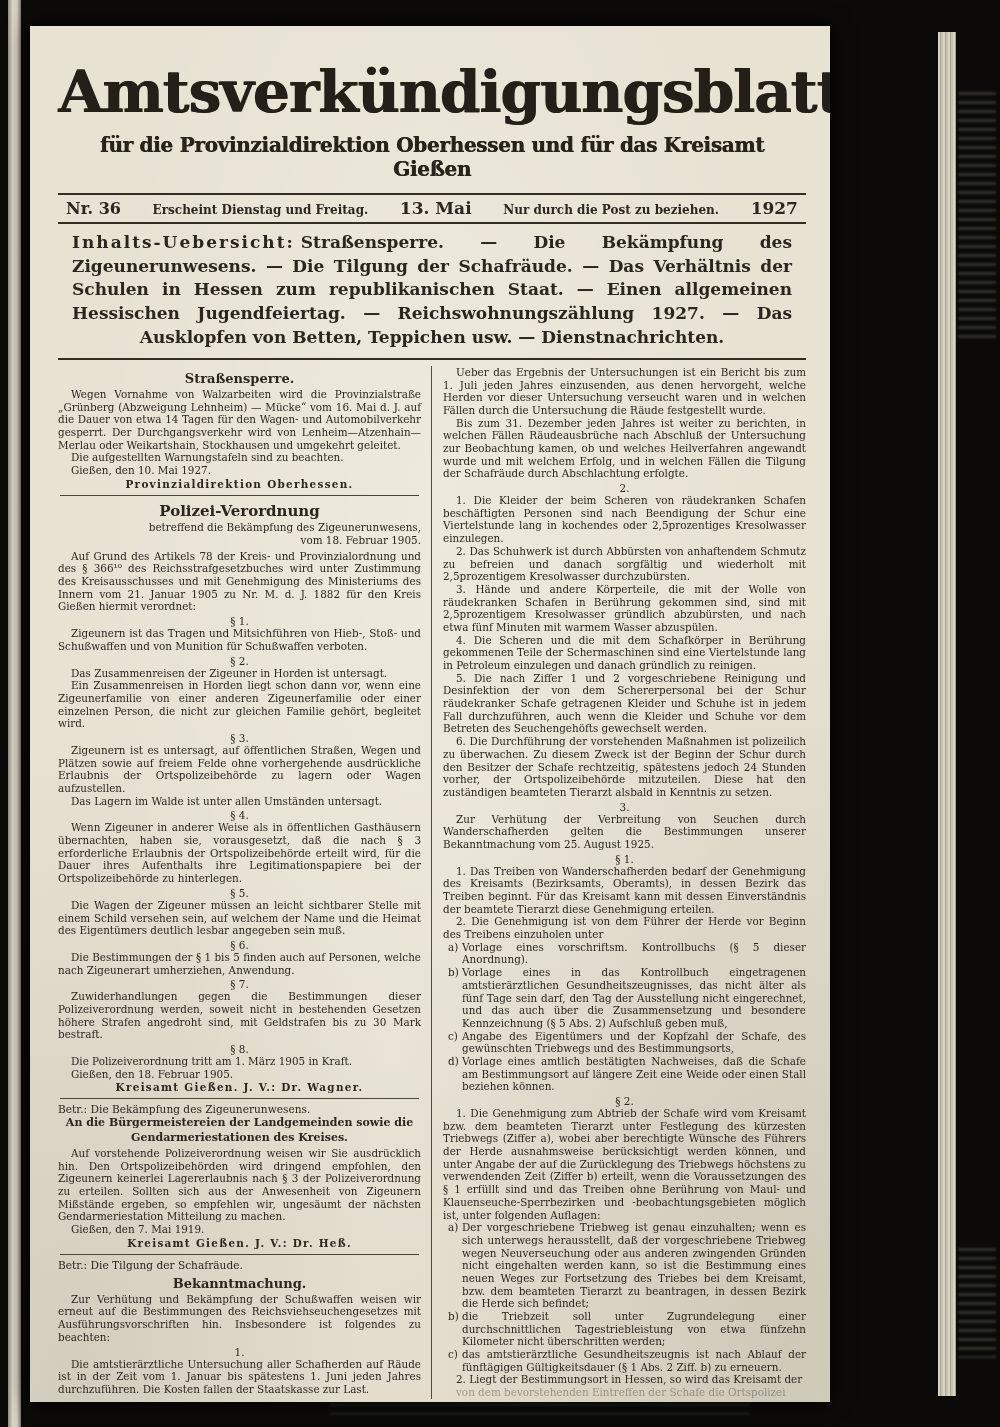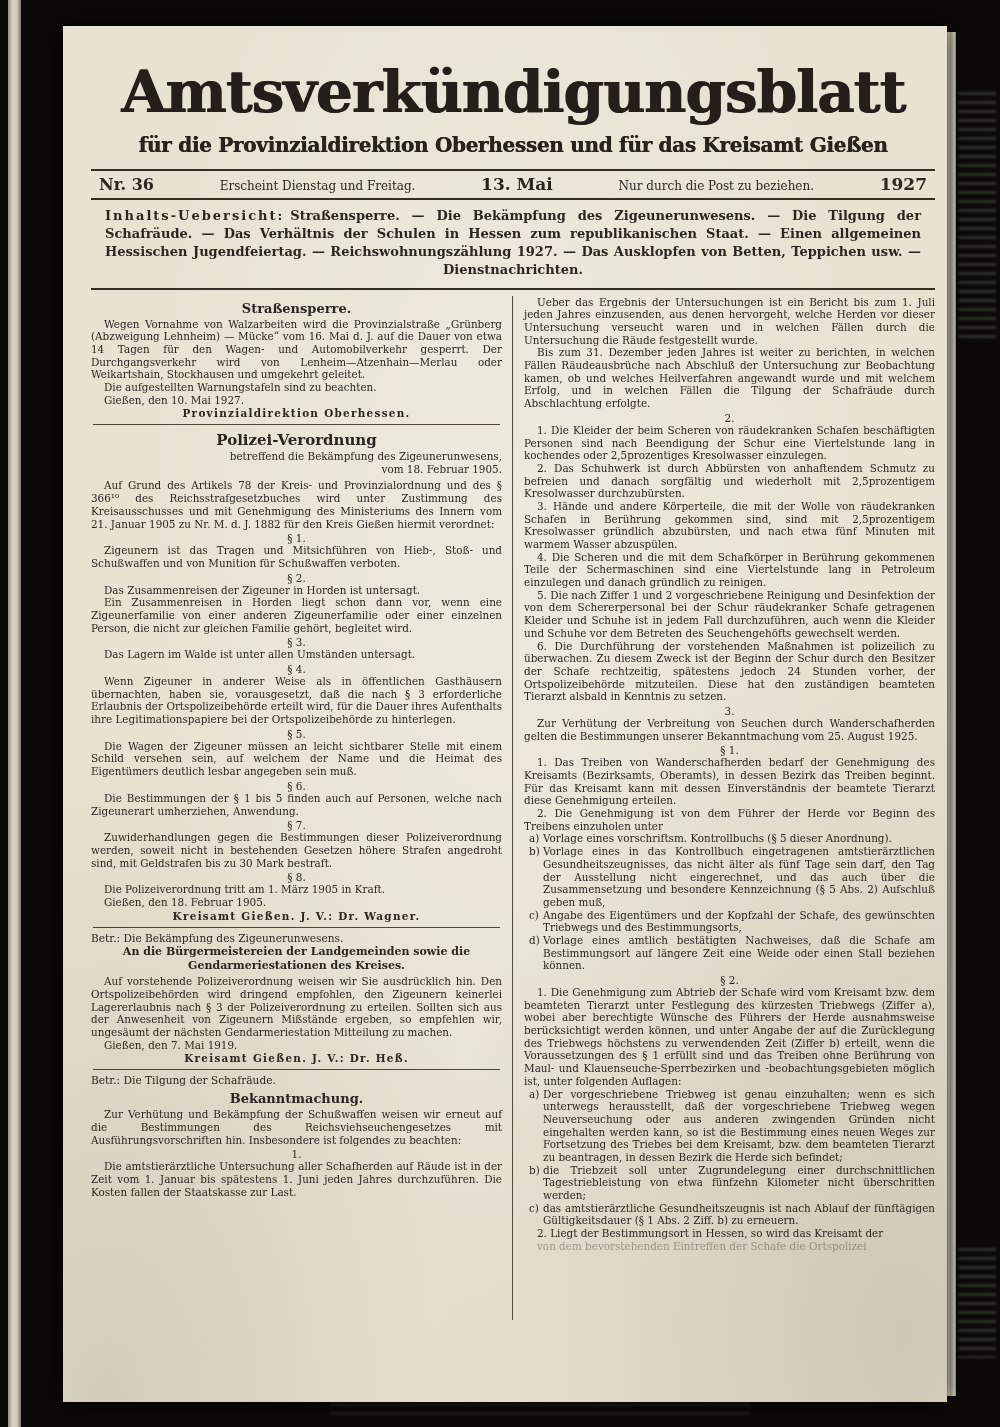--- a/index.html
+++ b/index.html
@@ -2,53 +2,53 @@
 <html><head>
 <meta charset="utf-8">
 <style>
   * { margin:0; padding:0; box-sizing:border-box; }
   html,body { width:1000px; height:1427px; overflow:hidden; }
   body { background:#0b0a09; position:relative; font-family:"DejaVu Serif", serif; color:#2b2620; }
 
   .scan-strip-left { position:absolute; left:8px; top:0; width:13px; height:100%;
     background:linear-gradient(90deg,#8f8b7e 0%, #d9d4c5 35%, #cfcaba 70%, #7a7568 100%); }
 
-  .paper { position:absolute; left:30px; top:26px; width:884px; height:1376px;
+  .paper { position:absolute; left:30px; top:26px; width:800px; height:1376px;
     background:
       radial-gradient(ellipse at 50% 35%, rgba(255,255,255,.25) 0%, rgba(255,255,255,0) 60%),
       radial-gradient(ellipse at 95% 95%, rgba(90,80,60,.18) 0%, rgba(0,0,0,0) 40%),
       radial-gradient(ellipse at 5% 100%, rgba(90,80,60,.15) 0%, rgba(0,0,0,0) 35%),
       #e7e2d2;
     box-shadow: 0 0 20px rgba(0,0,0,.85);
-    padding: 20px 12px 0 28px; overflow:hidden;margin-left:33px; }
+    padding: 20px 24px 0 28px; overflow:hidden; }
 
   .page-stack { position:absolute; left:938px; top:32px; width:18px; height:1364px;
     background:repeating-linear-gradient(90deg,#d8d3c2 0 2px,#aaa492 2px 3px,#c8c3b1 3px 5px); }
 
   .bleed { position:absolute; opacity:.30; filter:blur(1.2px);
     background:repeating-linear-gradient(180deg, #7f8a74 0 3px, transparent 3px 9px); }
   .bleed-1 { left:958px; top:92px;  width:38px; height:250px; }
   .bleed-2 { left:958px; top:1248px; width:38px; height:110px; }
   .bleed-3 { left:330px; top:1403px; width:420px; height:14px; opacity:.15; }
 
   
   .masthead-title { text-align:center; font-weight:bold; font-size:58px; line-height:1.05;
     margin-top:16px; letter-spacing:-1px; color:#241f18; text-shadow:1px 0 0 #241f18; }
   .masthead-subtitle { text-align:center; font-weight:bold; font-size:20px; margin-top:10px;
     color:#28231b; text-shadow:.5px 0 0 #28231b; letter-spacing:-.3px; }
 
   .dateline { display:flex; justify-content:space-between; align-items:baseline;
     margin-top:12px; padding:3px 8px 4px; border-top:2px solid #332d24; border-bottom:2px solid #332d24; }
   .dl-issue { font-weight:bold; font-size:16px; }
-  .dl-small { font-weight:normal; font-size:12px; }
+  .dl-small { font-weight:bold; font-size:12px; }
   .dl-date  { font-weight:bold; font-size:17px; }
   .dl-year  { font-weight:bold; font-size:17px; }
 
   .contents { padding:7px 14px 8px; border-bottom:2px solid #332d24;
-    font-weight:bold; font-size:13px; line-height:1.4; text-align:justify; text-align-last:center; }
+    font-weight:bold; font-size:17px; line-height:1.4; text-align:justify; text-align-last:center; }
   .contents-label { letter-spacing:2px; margin-right:6px; }
 
   
   .columns { display:flex; padding-top:6px; min-height:1030px; align-items:stretch; }
   .col { width:50%; }
   .col-left  { padding-right:10px; border-right:1px solid #514b3d; }
   .col-right { padding-left:11px; }
 
   .blk { color:#2b2620; }
   .blk-heading     { text-align:center; font-weight:bold; font-size:13px;  margin:5px 0 2px; }
@@ -102,20 +102,21 @@
         <div class="blk blk-heading-lg">Polizei-Verordnung</div>
         <div class="blk blk-subheading">betreffend die Bekämpfung des Zigeunerunwesens,
 vom 18. Februar 1905.</div>
         <div class="blk blk-p">Auf Grund des Artikels 78 der Kreis- und Provinzialordnung und des § 366¹⁰ des Reichsstrafgesetzbuches wird unter Zustimmung des Kreisausschusses und mit Genehmigung des Ministeriums des Innern vom 21. Januar 1905 zu Nr. M. d. J. 1882 für den Kreis Gießen hiermit verordnet:</div>
         <div class="blk blk-section">§ 1.</div>
         <div class="blk blk-p">Zigeunern ist das Tragen und Mitsichführen von Hieb-, Stoß- und Schußwaffen und von Munition für Schußwaffen verboten.</div>
         <div class="blk blk-section">§ 2.</div>
         <div class="blk blk-p">Das Zusammenreisen der Zigeuner in Horden ist untersagt.</div>
         <div class="blk blk-p">Ein Zusammenreisen in Horden liegt schon dann vor, wenn eine Zigeunerfamilie von einer anderen Zigeunerfamilie oder einer einzelnen Person, die nicht zur gleichen Familie gehört, begleitet wird.</div>
         <div class="blk blk-section">§ 3.</div>
+        <div class="blk blk-p">Zigeunern ist es untersagt, auf öffentlichen Straßen, Wegen und Plätzen sowie auf freiem Felde ohne vorhergehende ausdrückliche Erlaubnis der Ortspolizeibehörde zu lagern oder Wagen aufzustellen.</div>
         <div class="blk blk-p">Das Lagern im Walde ist unter allen Umständen untersagt.</div>
         <div class="blk blk-section">§ 4.</div>
         <div class="blk blk-p">Wenn Zigeuner in anderer Weise als in öffentlichen Gasthäusern übernachten, haben sie, vorausgesetzt, daß die nach § 3 erforderliche Erlaubnis der Ortspolizeibehörde erteilt wird, für die Dauer ihres Aufenthalts ihre Legitimationspapiere bei der Ortspolizeibehörde zu hinterlegen.</div>
         <div class="blk blk-section">§ 5.</div>
         <div class="blk blk-p">Die Wagen der Zigeuner müssen an leicht sichtbarer Stelle mit einem Schild versehen sein, auf welchem der Name und die Heimat des Eigentümers deutlich lesbar angegeben sein muß.</div>
         <div class="blk blk-section">§ 6.</div>
         <div class="blk blk-p">Die Bestimmungen der § 1 bis 5 finden auch auf Personen, welche nach Zigeunerart umherziehen, Anwendung.</div>
         <div class="blk blk-section">§ 7.</div>
         <div class="blk blk-p">Zuwiderhandlungen gegen die Bestimmungen dieser Polizeiverordnung werden, soweit nicht in bestehenden Gesetzen höhere Strafen angedroht sind, mit Geldstrafen bis zu 30 Mark bestraft.</div>
         <div class="blk blk-section">§ 8.</div>

